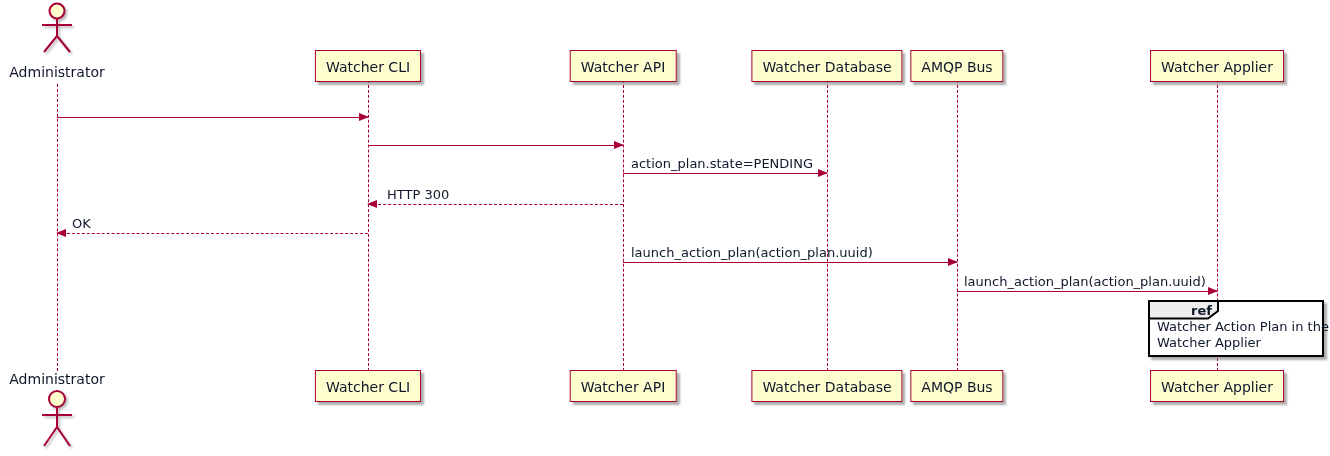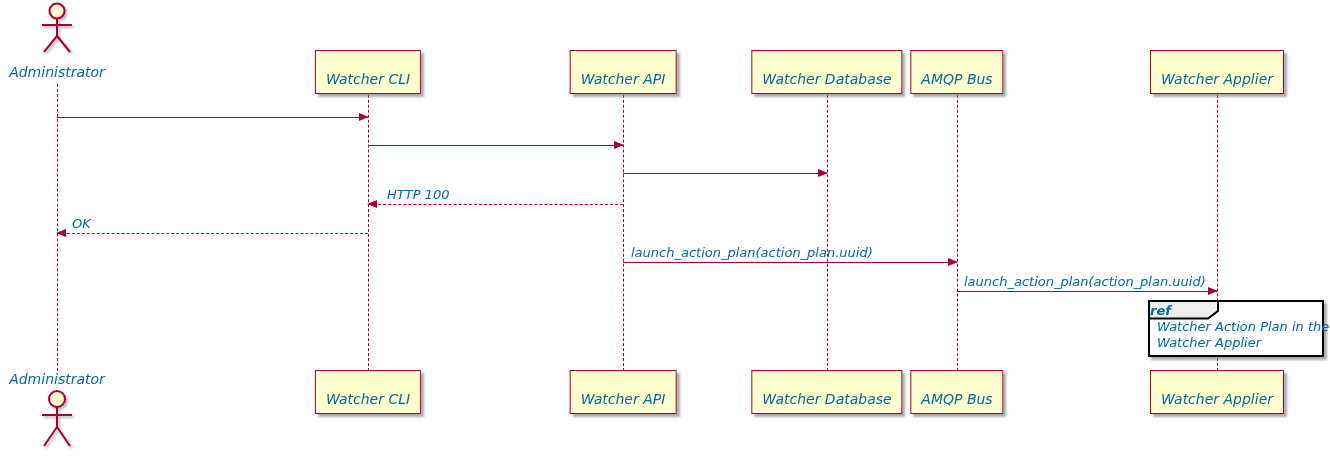--- a/index.html
+++ b/index.html
@@ -1,26 +1,26 @@
 <!DOCTYPE html>
 <html style="--border: #A80036; --fill: #FEFECE; --text: #000000; --ref-border: #000000; --ref-header-fill: #EEEEEE;"><head>
 <meta charset="utf-8">
 <style>
   html,body{margin:0;padding:0;background:#fff;}
   .canvas{
     position:relative;width:1330px;height:456px;background:#ffffff;
-    font-family:"DejaVu Sans","Liberation Sans",sans-serif;color:#0369a1;overflow:hidden;font-style:italic;
+    font-family:"DejaVu Sans","Liberation Sans",sans-serif;color:#0f172a;overflow:hidden;
   }
   .lifeline{
     position:absolute;width:0;border-left:1px dashed var(--border,#A80036);
   }
   .pbox{
     position:absolute;transform:translateX(-50%);
     background:var(--fill,#FEFECE);border:1.5px solid var(--border,#A80036);
-    padding:20px 10px 5px;font-size:14px;line-height:17px;white-space:nowrap;
+    padding:8px 10px 5px;font-size:14px;line-height:17px;white-space:nowrap;
     box-shadow:3px 3px 2px rgba(105,105,105,.55);
   }
   .actor-label{
     position:absolute;transform:translateX(-50%);font-size:14px;white-space:nowrap;
   }
   .actor-svg{
     position:absolute;filter:drop-shadow(2.5px 2.5px 1px rgba(120,120,120,.5));
   }
   .msg-line{
     position:absolute;height:0;border-top:1px solid var(--border,#A80036);
@@ -30,21 +30,21 @@
     border-top:4.5px solid transparent;border-bottom:4.5px solid transparent;}
   .head.right{right:-1px;top:-5.5px;border-left:10px solid var(--border,#A80036);}
   .head.left{left:-1px;top:-5.5px;border-right:10px solid var(--border,#A80036);}
   .msg-label{position:absolute;font-size:13px;white-space:nowrap;}
   .ref-box{
     position:absolute;background:#ffffff;border:2px solid var(--ref-border,#000);
     box-shadow:3px 3px 2px rgba(105,105,105,.55);
   }
   .ref-head{position:absolute;top:-2px;left:-2px;}
   .ref-kw{
-    position:absolute;top:0;left:0;width:62px;text-align:left;
+    position:absolute;top:0;left:0;width:62px;text-align:right;
     font-size:13px;font-weight:bold;line-height:17px;
   }
   .ref-text{
     position:absolute;top:17px;left:7px;font-size:13px;line-height:15.5px;white-space:nowrap;
   }
 </style>
 </head>
 <body>
 
 <div class="canvas">
@@ -72,25 +72,26 @@
   <div class="pbox" style="left:1217px;top:50px">Watcher Applier</div>
 
   <div class="msg-line" style="left:57px;top:117px;width:311px">
     <span class="head right"></span>
   </div>
 
   <div class="msg-line" style="left:368px;top:145px;width:255px">
     <span class="head right"></span>
   </div>
 
+  <div class="msg-label" style="left:631px;top:156px">action_plan.state=PENDING</div>
   <div class="msg-line" style="left:623px;top:173px;width:204px">
     <span class="head right"></span>
   </div>
 
-  <div class="msg-label" style="left:387px;top:187px">HTTP 100</div>
+  <div class="msg-label" style="left:387px;top:187px">HTTP 300</div>
   <div class="msg-line dashed" style="left:368px;top:204px;width:255px">
     <span class="head left"></span>
   </div>
 
   <div class="msg-label" style="left:72px;top:216px">OK</div>
   <div class="msg-line dashed" style="left:57px;top:233px;width:311px">
     <span class="head left"></span>
   </div>
 
   <div class="msg-label" style="left:631px;top:245px">launch_action_plan(action_plan.uuid)</div>

